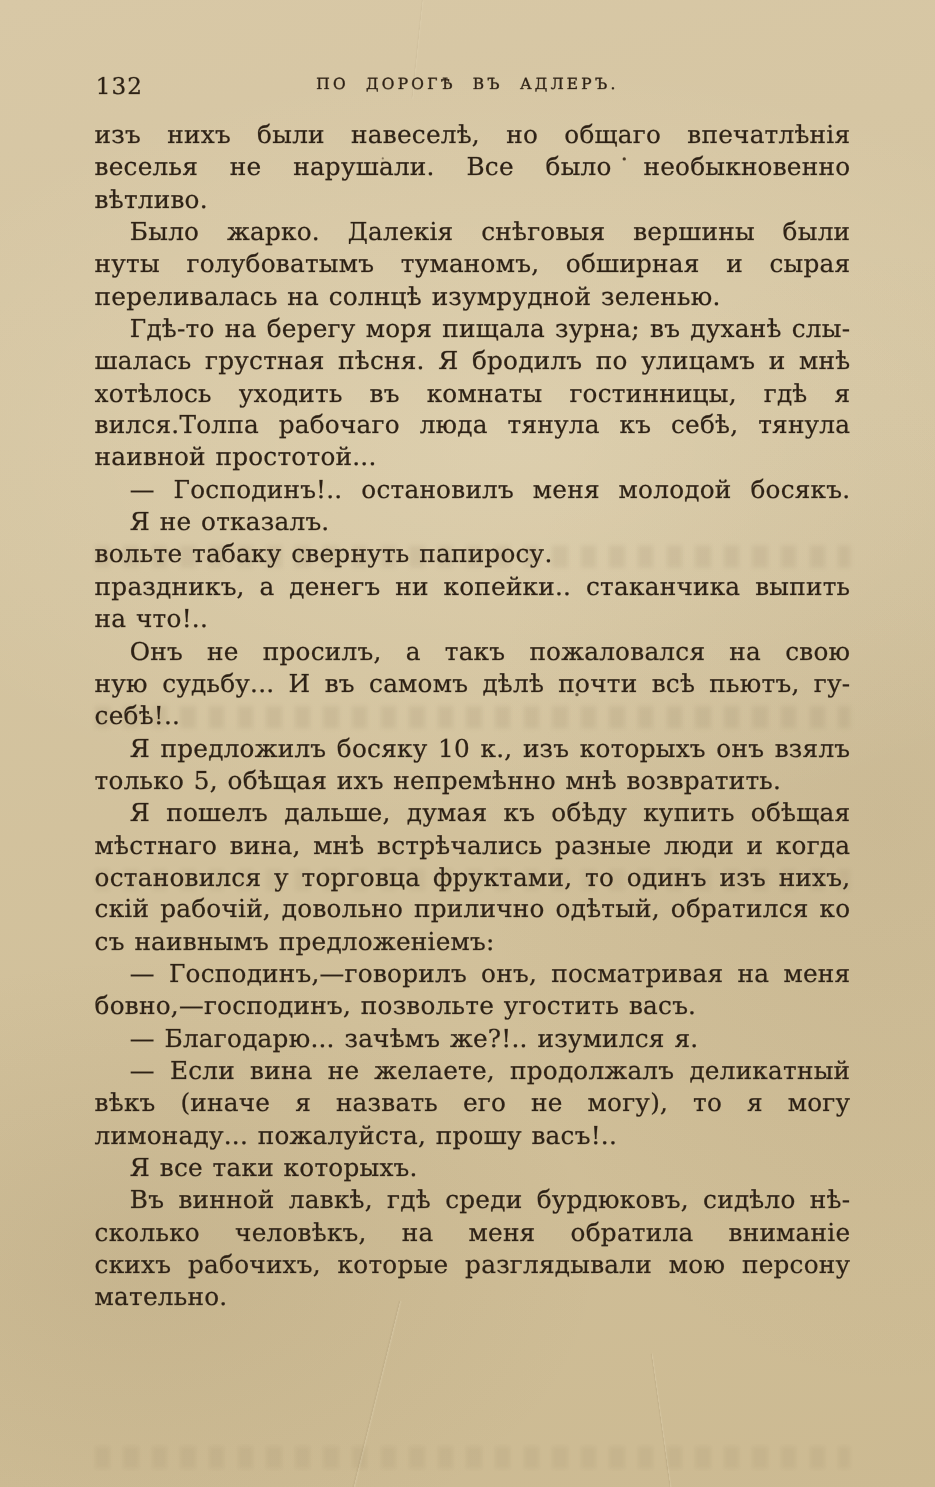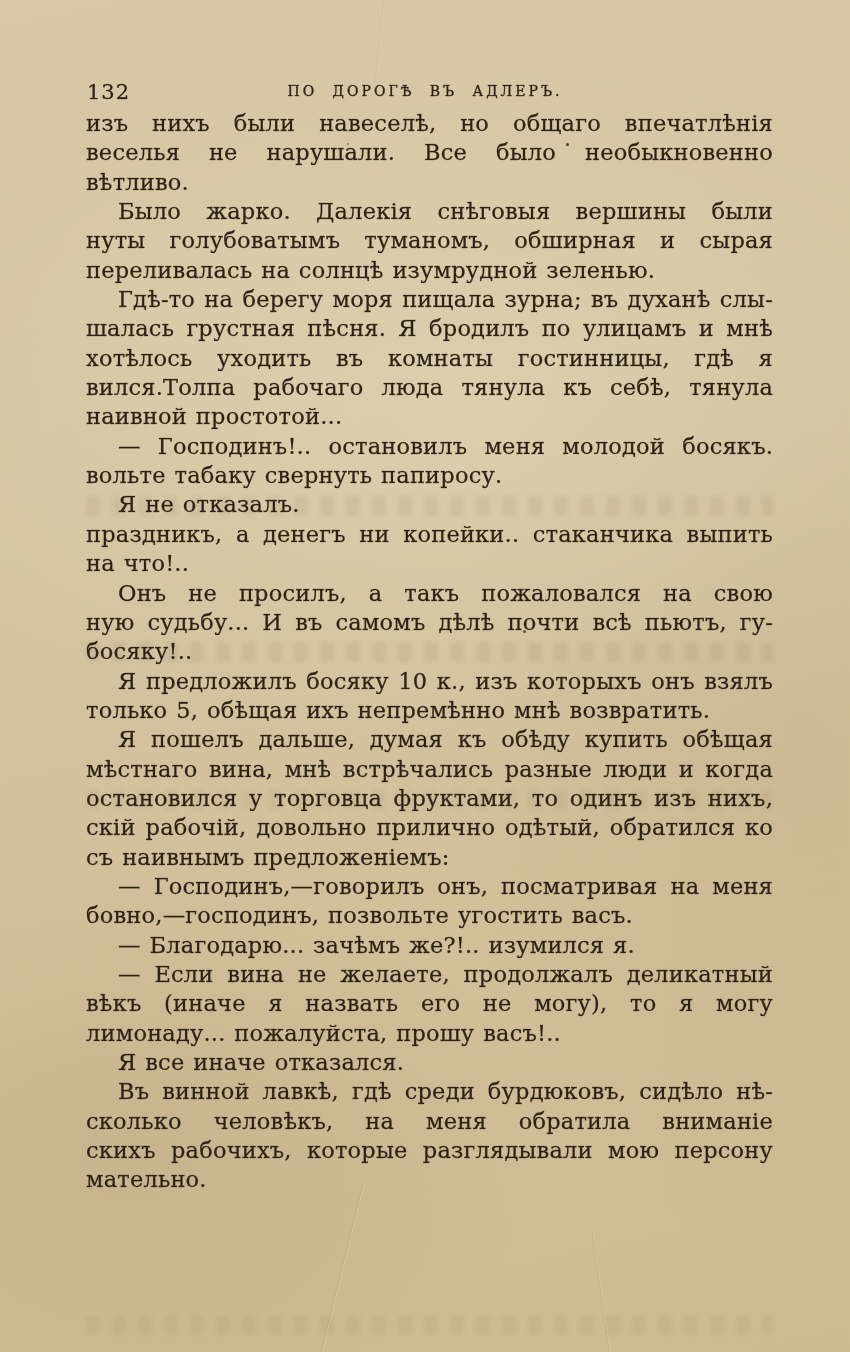--- a/index.html
+++ b/index.html
@@ -36,21 +36,21 @@
     background: #4a3a26;
     pointer-events: none;
   }
   .speck.s1 { left: 566px; top: 143px;  width: 3px; height: 3px; }
   .speck.s2 { left: 523px; top: 630px;  width: 3px; height: 3px; opacity: .8; }
   .speck.s3 { left: 495px; top: 452px;  width: 2px; height: 2px; opacity: .7; }
   .speck.s4 { left: 347px; top: 143px;  width: 2px; height: 2px; opacity: .6; }
 
   .running-head {
     position: absolute;
-    top: 80px;
+    top: 66px;
     left: 0;
     right: 0;
     height: 28px;
   }
   .page-num {
     position: absolute;
     left: 87px;
     top: 0;
     font-size: 21px;
     letter-spacing: 1px;
@@ -128,41 +128,41 @@
       <div class="line end">вѣтливо.</div>
       <div class="line indent">Было жарко. Далекія снѣговыя вершины были подер-</div>
       <div class="line">нуты голубоватымъ туманомъ, обширная и сырая низина</div>
       <div class="line end">переливалась на солнцѣ изумрудной зеленью.</div>
       <div class="line indent">Гдѣ-то на берегу моря пищала зурна; въ духанѣ слы-</div>
       <div class="line">шалась грустная пѣсня. Я бродилъ по улицамъ и мнѣ не</div>
       <div class="line">хотѣлось уходить въ комнаты гостинницы, гдѣ я остано-</div>
       <div class="line">вился.Толпа рабочаго люда тянула къ себѣ, тянула своей</div>
       <div class="line end">наивной простотой...</div>
       <div class="line indent">— Господинъ!.. остановилъ меня молодой босякъ. Поз-</div>
+      <div class="line indent end">Я не отказалъ.</div>
       <div class="line end">вольте табаку свернуть папиросу.</div>
-      <div class="line indent end">Я не отказалъ.</div>
       <div class="line">праздникъ, а денегъ ни копейки.. стаканчика выпить не</div>
       <div class="line end">на что!..</div>
       <div class="line indent">Онъ не просилъ, а такъ пожаловался на свою несчаст-</div>
       <div class="line">ную судьбу... И въ самомъ дѣлѣ почти всѣ пьютъ, гу-</div>
-      <div class="line end">босяку!..</div>
+      <div class="line end">себѣ!..</div>
       <div class="line indent">Я предложилъ босяку 10 к., изъ которыхъ онъ взялъ</div>
       <div class="line end">только 5, обѣщая ихъ непремѣнно мнѣ возвратить.</div>
       <div class="line indent">Я пошелъ дальше, думая къ обѣду купить обѣщая</div>
       <div class="line">мѣстнаго вина, мнѣ встрѣчались разные люди и когда я</div>
       <div class="line">остановился у торговца фруктами, то одинъ изъ нихъ, рус-</div>
       <div class="line">скій рабочій, довольно прилично одѣтый, обратился ко мнѣ</div>
       <div class="line end">съ наивнымъ предложеніемъ:</div>
       <div class="line indent">— Господинъ,—говорилъ онъ, посматривая на меня лю-</div>
       <div class="line end">бовно,—господинъ, позвольте угостить васъ.</div>
       <div class="line indent end">— Благодарю... зачѣмъ же?!.. изумился я.</div>
       <div class="line indent">— Если вина не желаете, продолжалъ деликатный чело-</div>
       <div class="line">вѣкъ (иначе я назвать его не могу), то я могу предложить</div>
       <div class="line end">лимонаду... пожалуйста, прошу васъ!..</div>
-      <div class="line indent end">Я все иначе отказался.</div>
+      <div class="line indent end">Я все таки которыхъ.</div>
       <div class="line indent">Въ винной лавкѣ, гдѣ среди бурдюковъ, сидѣло нѣ-</div>
       <div class="line">сколько человѣкъ, на меня обратила вниманіе компанія рус-</div>
       <div class="line">скихъ рабочихъ, которые разглядывали мою персону вни-</div>
       <div class="line end">мательно.</div>
     </div>
 
   <div class="crease c1"></div>
   <div class="crease c2"></div>
   <div class="crease c3"></div>
   <div class="speck s1"></div>

